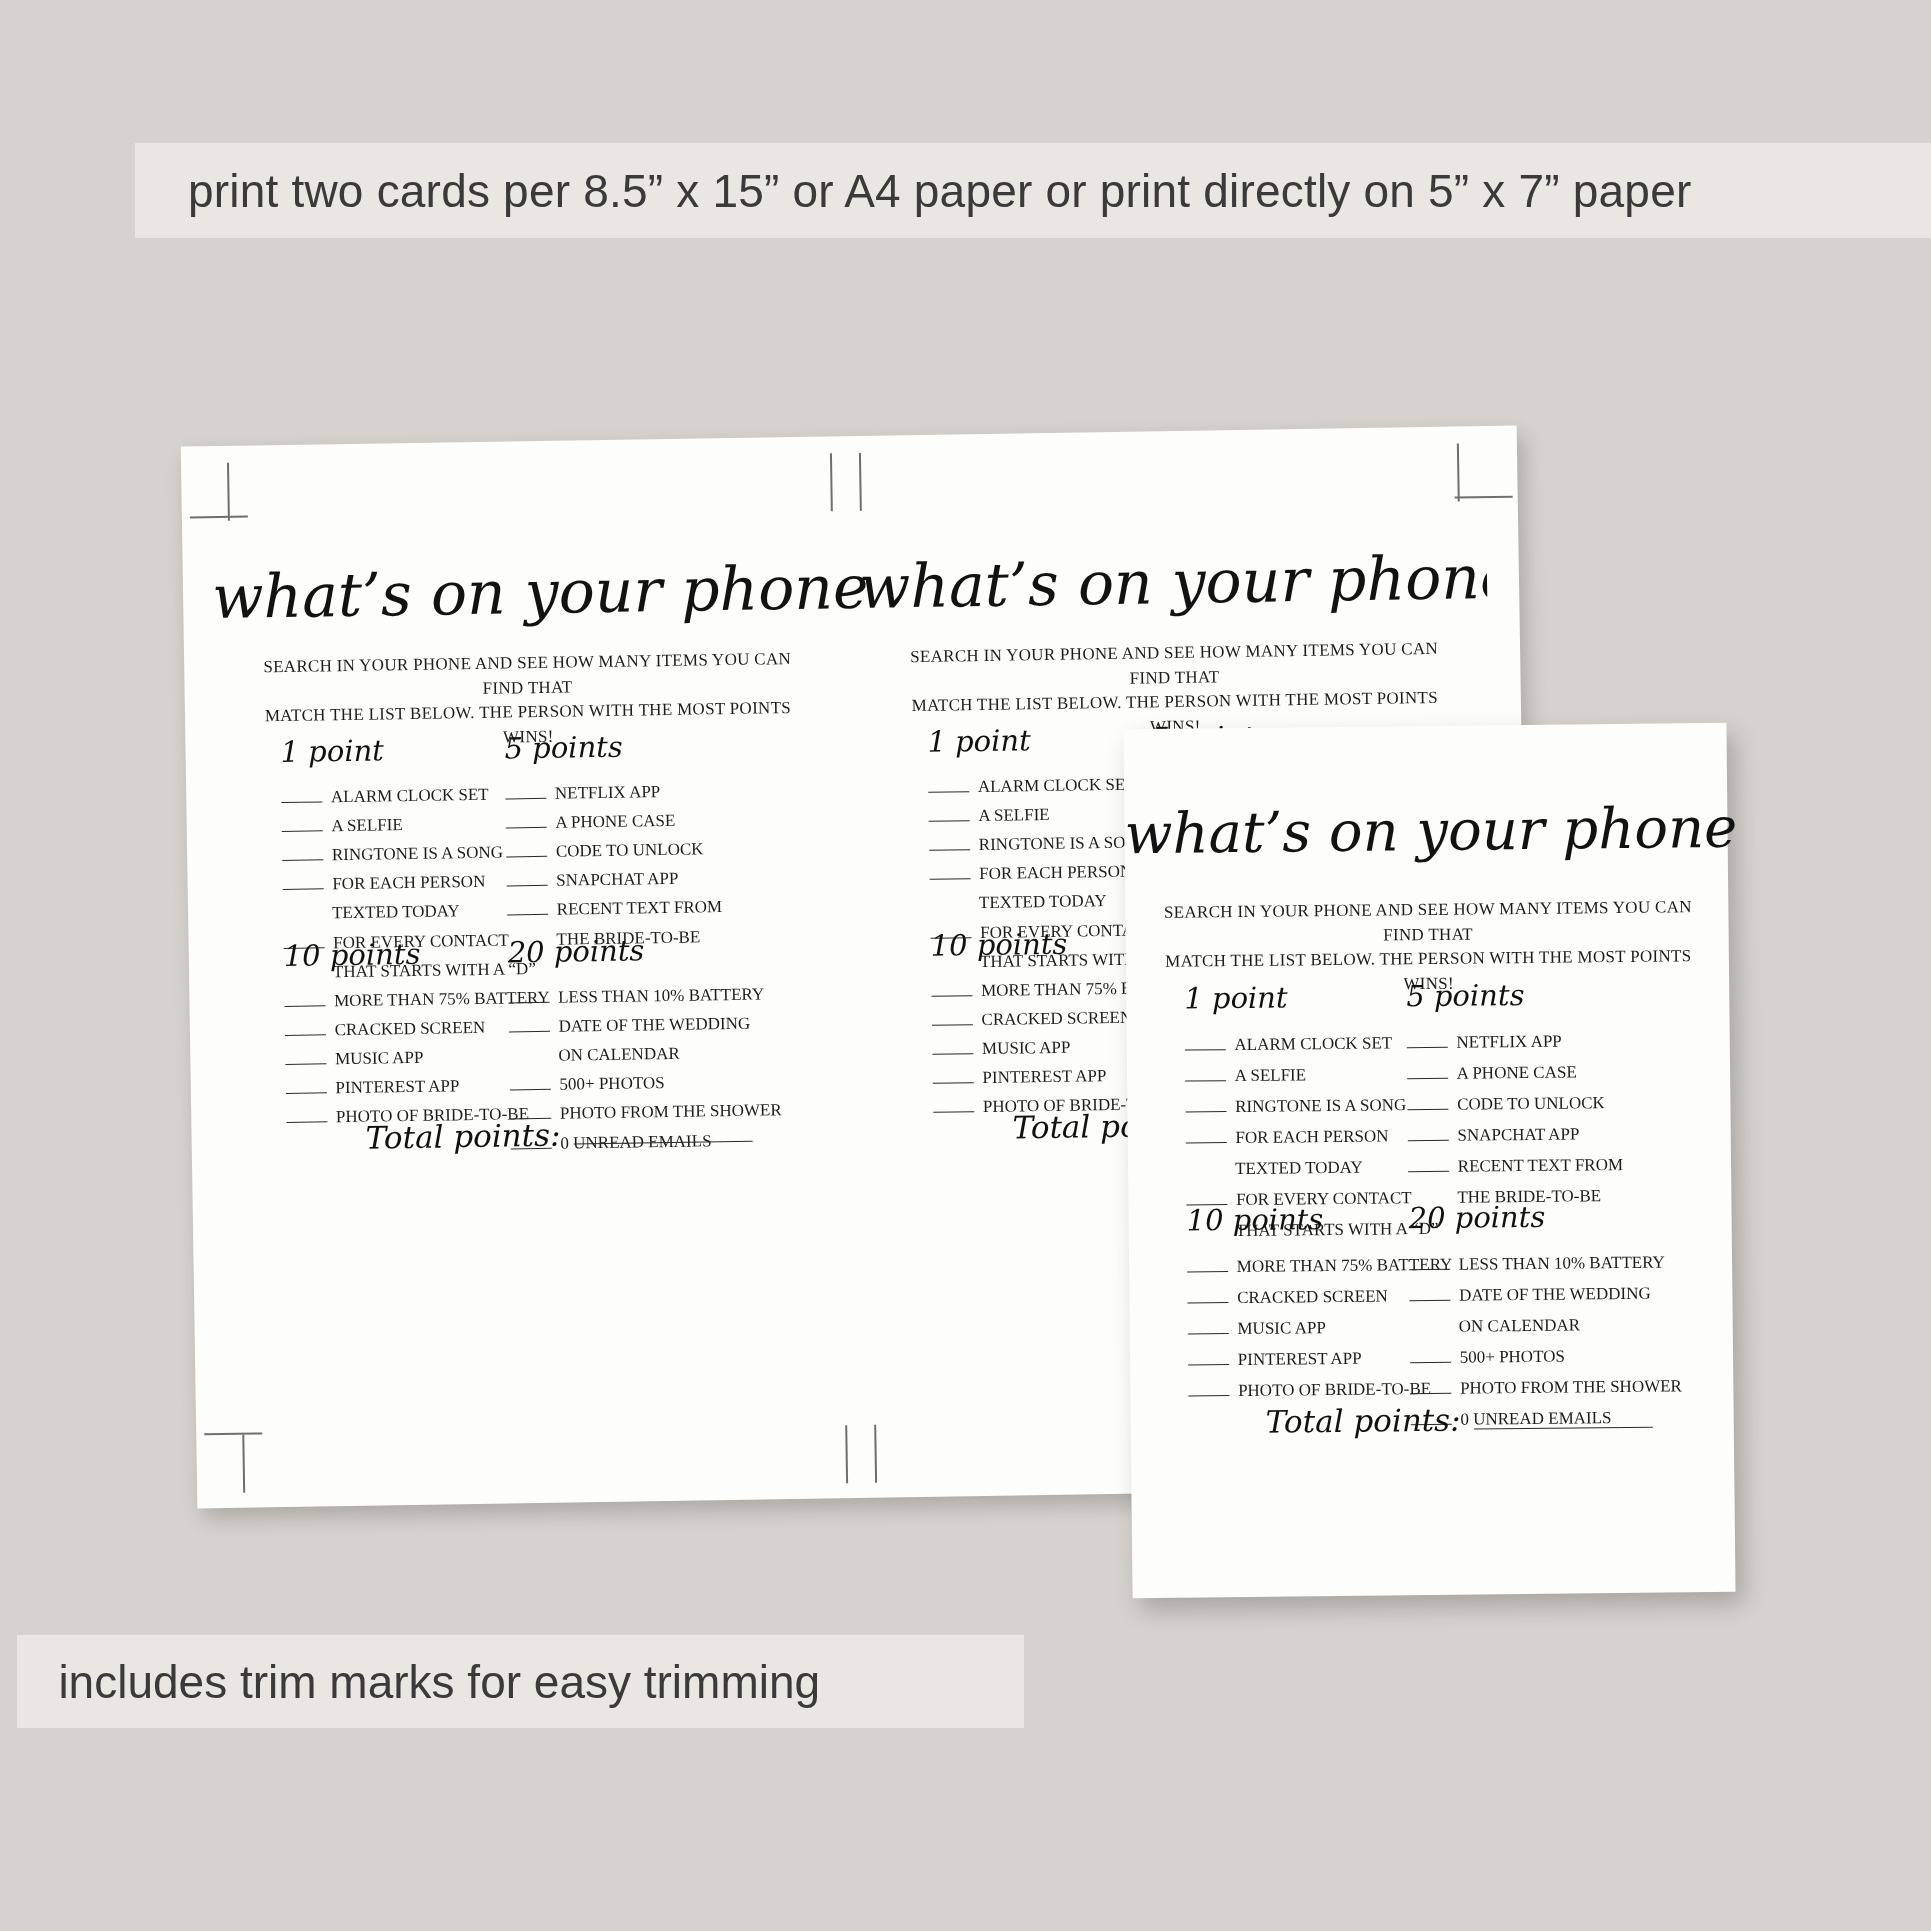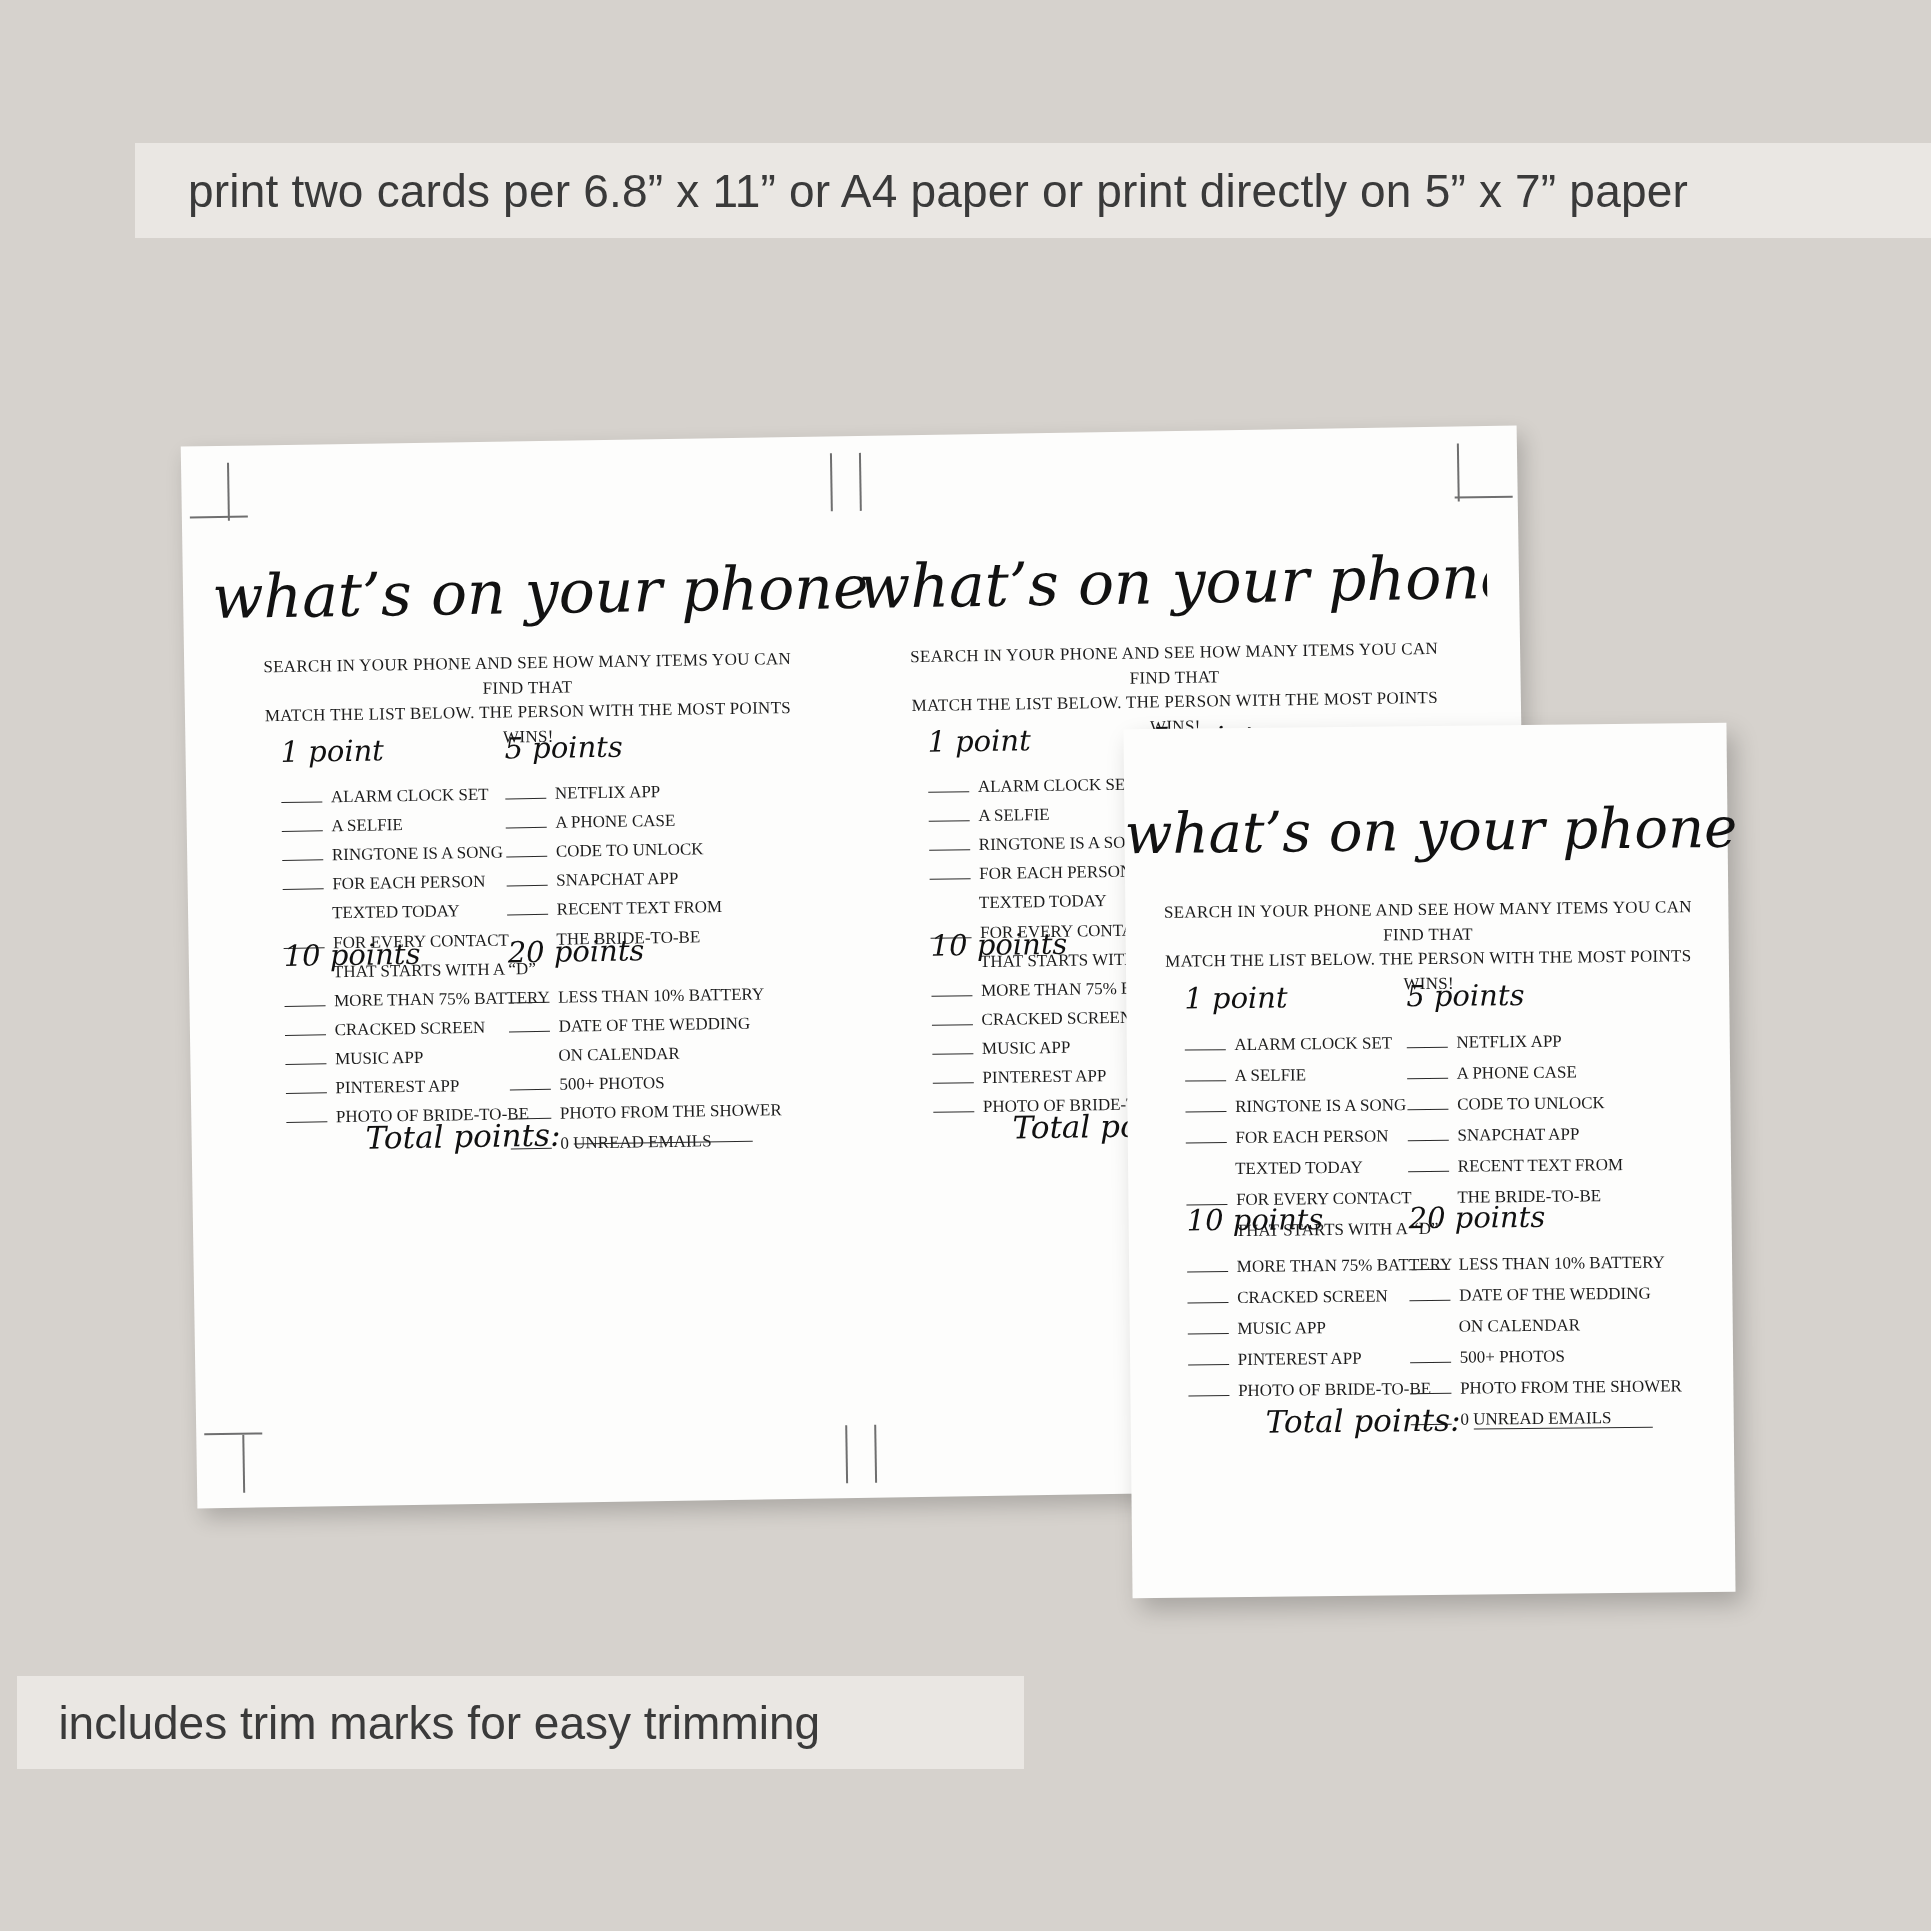--- a/index.html
+++ b/index.html
@@ -28,21 +28,21 @@
     left: 135px;
     top: 143px;
     width: 1743px;
     height: 95px;
     padding-left: 53px;
     font-size: 46px;
     letter-spacing: 0.2px;
   }
   #banner-bottom {
     left: 17.4px;
-    top: 1676px;
+    top: 1635px;
     width: 966px;
     height: 93px;
     padding-left: 41px;
     font-size: 46px;
   }
 
   
   #sheet {
     position: absolute;
     left: 189px;
@@ -137,21 +137,21 @@
   #card5x7 .subtitle { font-size: 17px; }
   #card5x7 .pts { font-size: 29px; }
   #card5x7 ul.items { font-size: 17px; line-height: 1.82; }
   #card5x7 .blank { width: 41px; margin-right: 8.7px; }
   #card5x7 .cont { width: 49px; }
 </style>
 </head>
 <body>
 
 <div class="banner" id="banner-top">
-  <span>print two cards per 6.8” x 11” or A4 paper or print directly on 5” x 7” paper</span>
+  <span>print two cards per 8.5” x 15” or A4 paper or print directly on 5” x 7” paper</span>
 </div>
 
 <div id="sheet">
 
   <div class="tick v" style="left:46px; top:17.4px;"></div>
   <div class="tick h" style="left:7.7px; top:70px;"></div>
   <div class="tick v" style="left:649px; top:17.4px;"></div>
   <div class="tick v" style="left:678px; top:17.4px;"></div>
   <div class="tick v" style="left:1276px; top:17.4px;"></div>
   <div class="tick h" style="left:1273px; top:70px;"></div>

